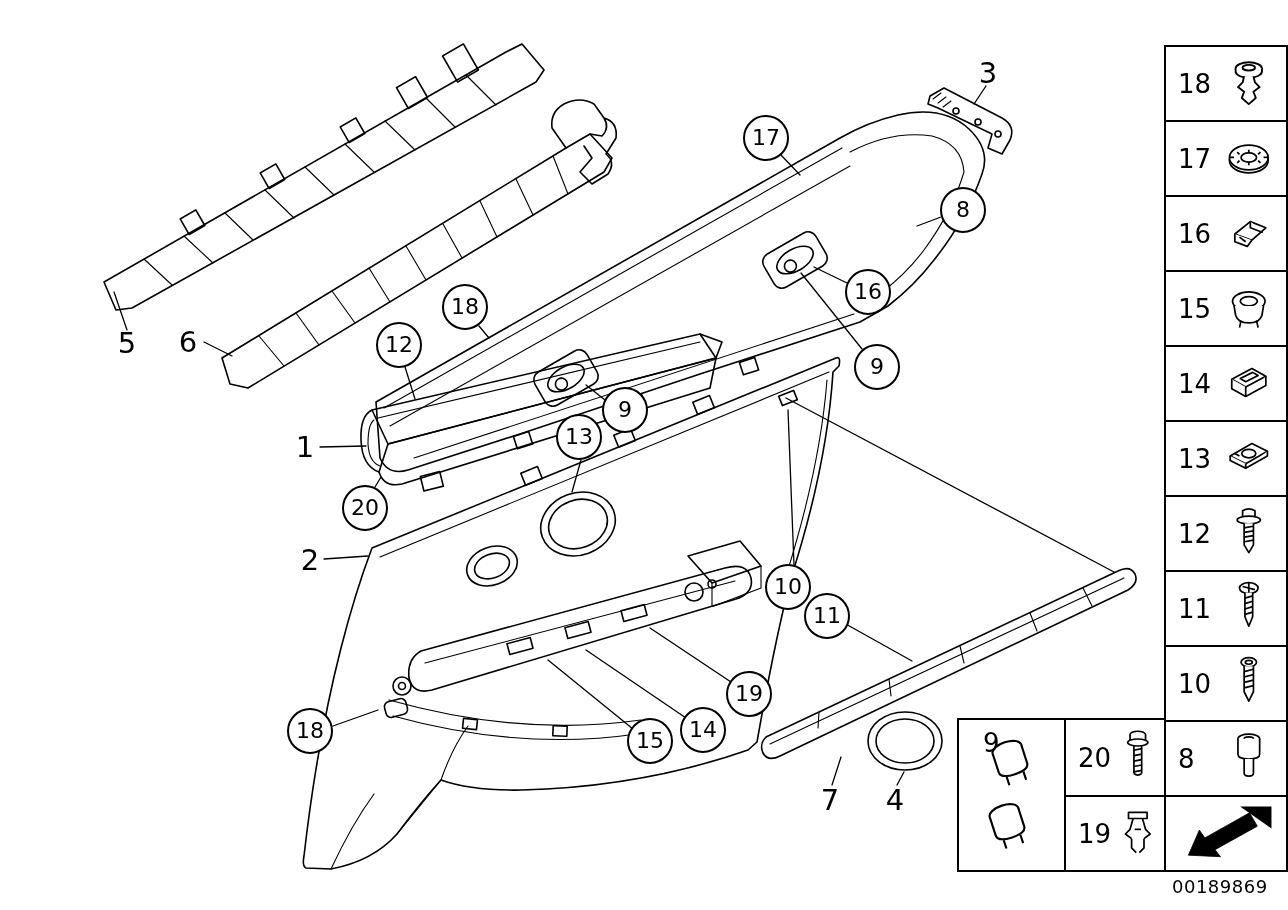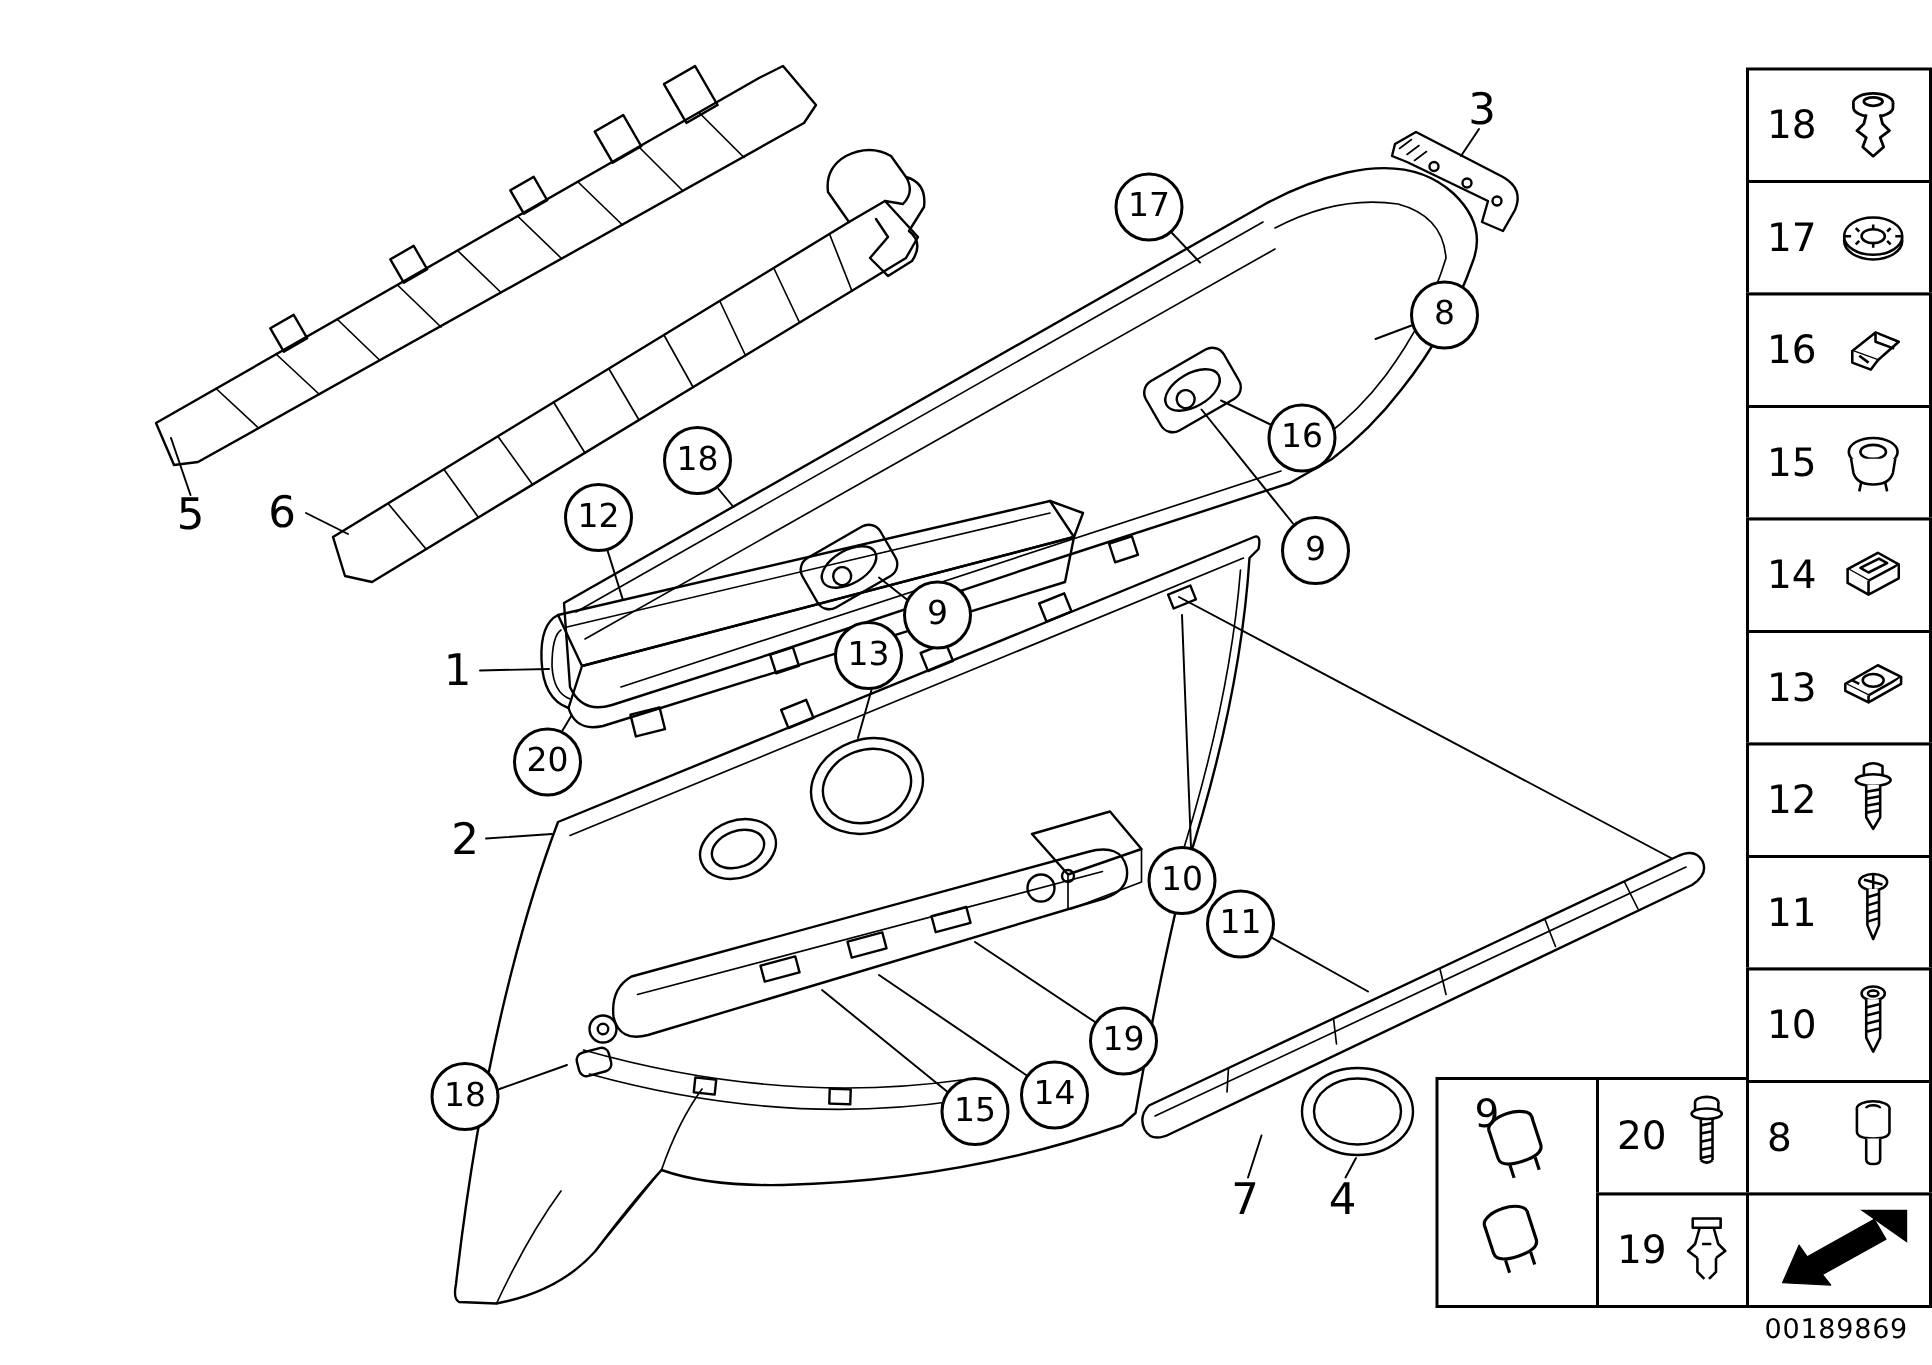--- a/index.html
+++ b/index.html
@@ -29,21 +29,21 @@
   
   #side-cells { position:absolute; left:957px; top:718px; width:209px; height:156px; z-index:4; }
   .side-cell { position:absolute; border:2px solid #000; background:#fff; display:flex;
                align-items:center; cursor:pointer; }
   .cell-9  { left:0; top:0; width:109px; height:154px; }
   .cell-9 .cell-num { position:absolute; top:8px; left:12px; }
   .cell-9 .cell-icon svg { height:132px; }
   .cell-20 { left:107px; top:0;  width:102px; height:79px; }
   .cell-19 { left:107px; top:77px; width:102px; height:77px; }
 
-  #diagram-number { position:absolute; left:1172px; top:876px; width:100px; text-align:right;
+  #diagram-number { position:absolute; left:1172px; top:876px; width:100px; text-align:left;
                     font-size:18px; letter-spacing:.5px; z-index:4; }
 </style>
 </head>
 <body>
 
 <div id="stage">
 
   <svg id="art" width="1288" height="910" viewBox="0 0 1288 910">
     <g fill="none" stroke="#000" stroke-width="1.6" stroke-linejoin="round" stroke-linecap="round">
 

